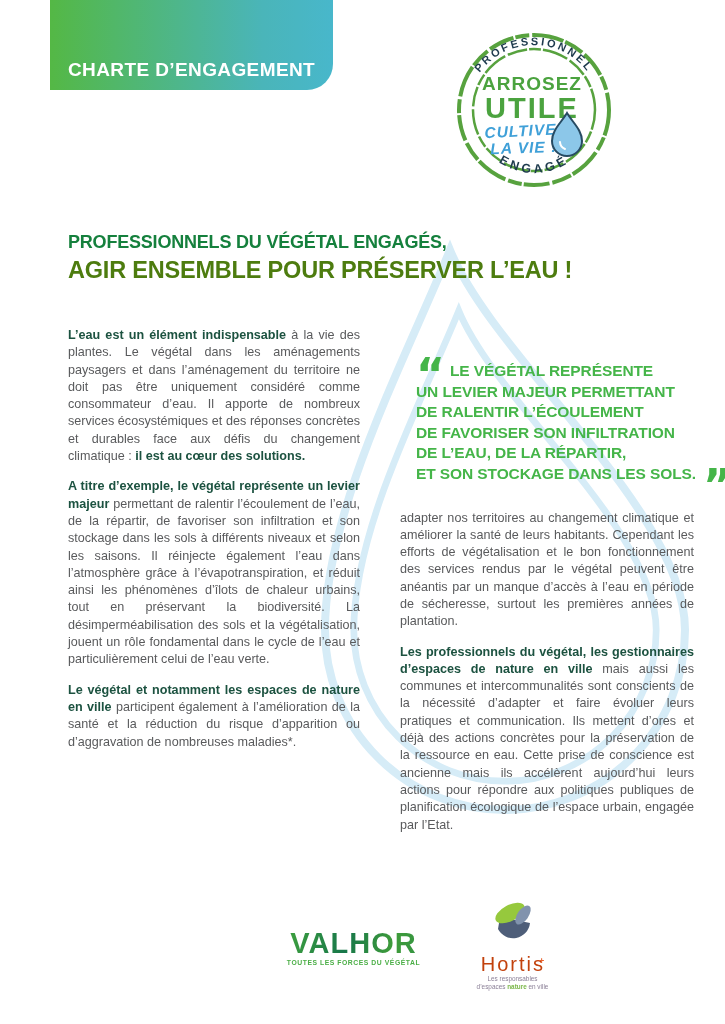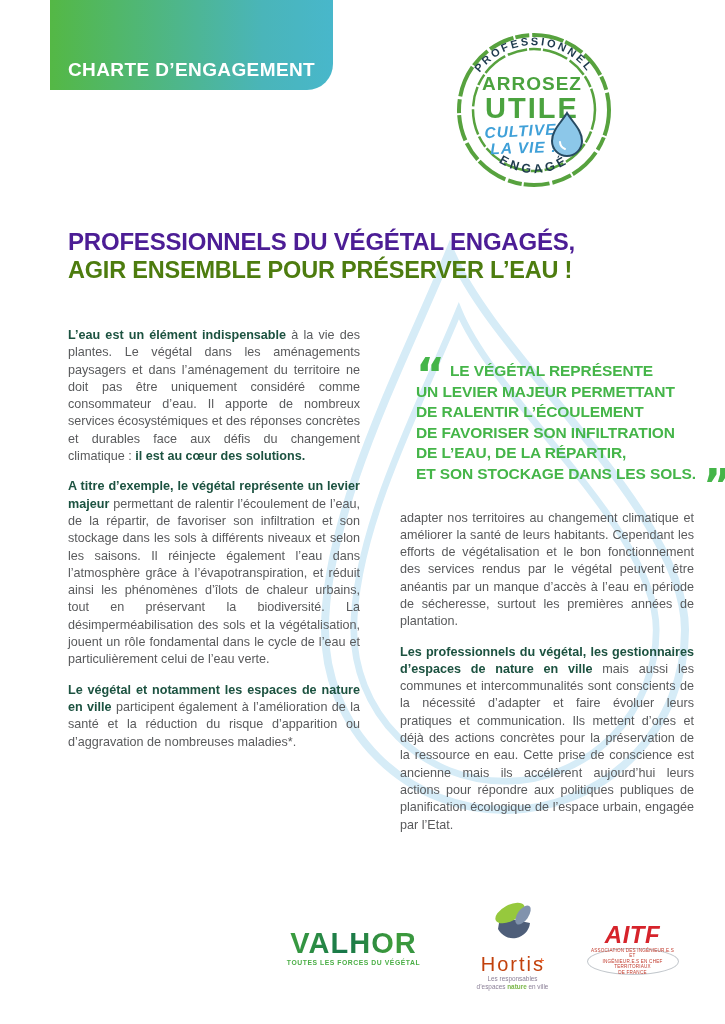--- a/index.html
+++ b/index.html
@@ -18,21 +18,21 @@
     border-radius:0 0 26px 0;
     display:flex; justify-content:center; align-items:flex-start; padding-top:59px;
   }
   .banner-label {
     color:#ffffff; font-size:19px; font-weight:800; letter-spacing:0.4px; white-space:nowrap;
   }
   
   .stamp { position:absolute; left:454px; top:30px; z-index:2; }
   
   .title { position:absolute; left:68px; top:228px; width:620px; z-index:2; }
-  .title-line1 { font-size:24px; font-weight:800; letter-spacing:-0.2px; color:#4c1d95; line-height:28px; }
+  .title-line1 { font-size:18px; font-weight:800; letter-spacing:-0.2px; color:#15803d; line-height:28px; }
   .title-line2 { font-size:23.5px; font-weight:800; letter-spacing:-0.2px; color:#4d7c0f; line-height:28px; }
   
   .content {
     position:absolute; left:68px; top:327px; width:601px; z-index:1;
     display:grid; grid-template-columns:292px 294px; column-gap:15px;gap:40px;
   }
   .para {
     font-size:12.6px; line-height:17.3px; color:#595a5c; text-align:justify;
     margin-bottom:13px;
   }
@@ -156,24 +156,16 @@
       <svg width="46" height="50" viewBox="0 0 46 50">
         <path d="M 8,30 A 17,17 0 0 0 40,24 L 10,18 Z" fill="#4e5e79"></path>
         <ellipse cx="20" cy="14" rx="16" ry="8" transform="rotate(-28 20 14)" fill="#96c93d"></ellipse>
         <ellipse cx="33" cy="16" rx="11" ry="5.5" transform="rotate(-55 33 16)" fill="#8193ad"></ellipse>
       </svg>
       <div><span class="hortis-name">Hortis</span><span class="hortis-plus">+</span></div>
       <div class="hortis-tagline">Les responsables</div>
       <div class="hortis-tagline"><span>d’espaces </span><span class="hortis-nature">nature</span><span> en ville</span></div>
     </div>
 
-    <div class="aitf">
-      <div class="aitf-name">AITF</div>
-      <div class="aitf-oval">
-        <div class="aitf-tagline">ASSOCIATION DES INGÉNIEUR.E.S ET</div>
-        <div class="aitf-tagline">INGÉNIEUR.E.S EN CHEF TERRITORIAUX</div>
-        <div class="aitf-tagline">DE FRANCE</div>
-      </div>
-    </div>
 
   </div>
 
 </div>
 
 </body></html>

